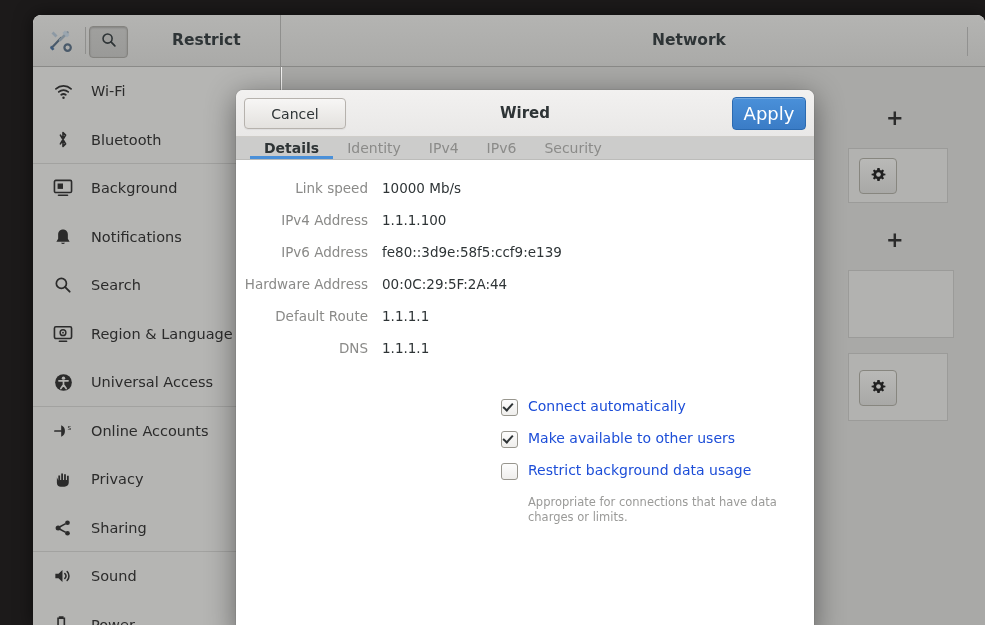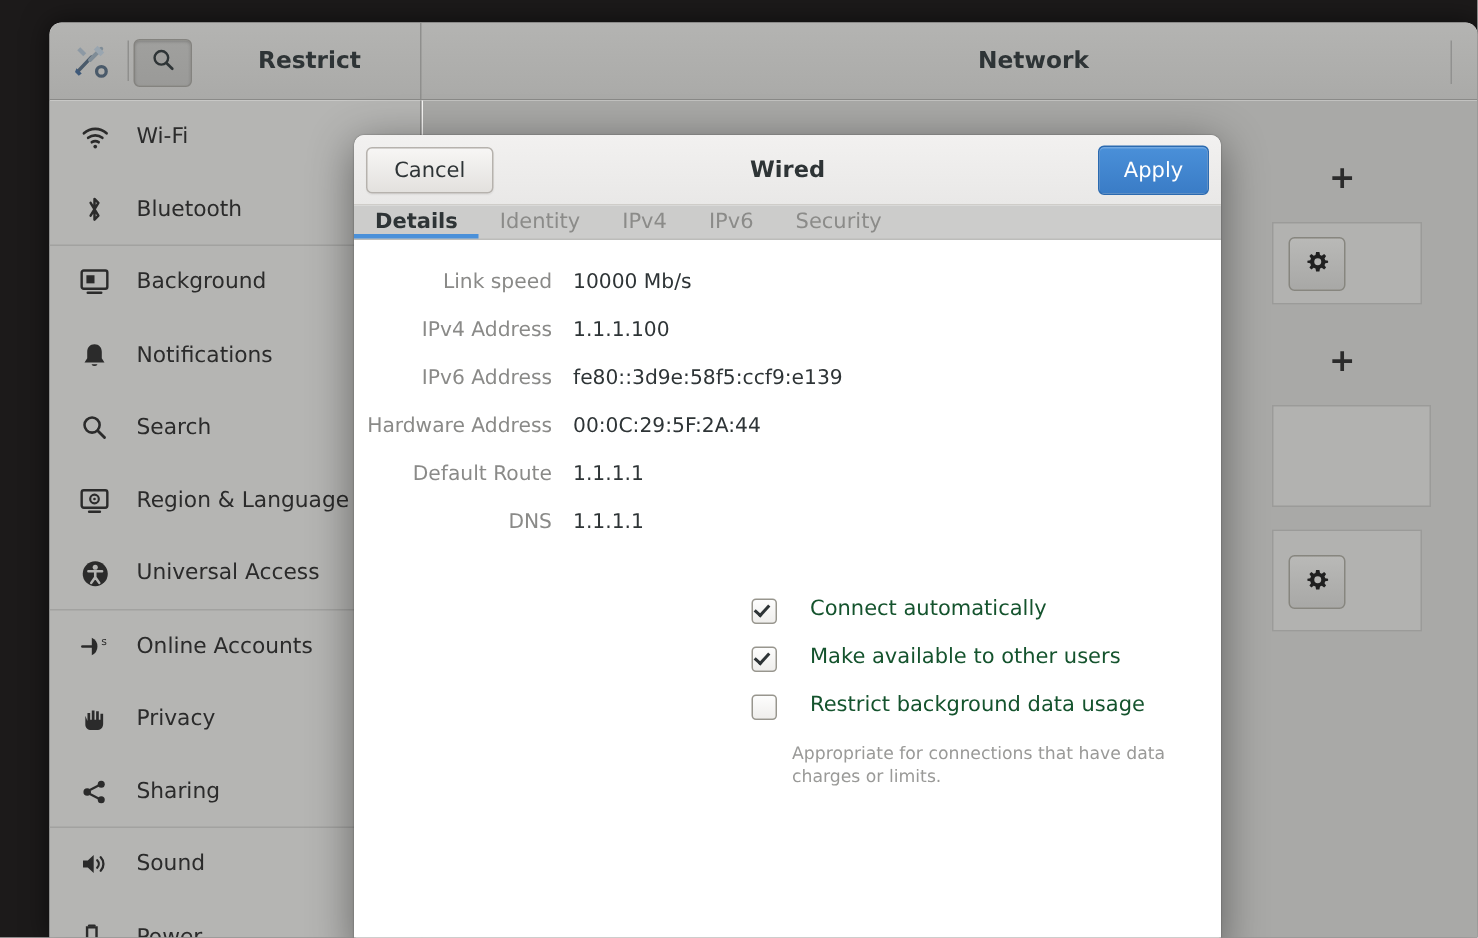--- a/index.html
+++ b/index.html
@@ -221,55 +221,56 @@
     line-height: 46px;
     text-align: center;
     font-size: 15px;
     font-weight: bold;
     color: #2e3436;
   }
   .btn-cancel {
     position: absolute;
     left: 8px;
     top: 8px;
-    width: 85px;
+    width: 102px;
     height: 31px;
     border: 1px solid #b6b2ad;
     border-radius: 4px;
     background: linear-gradient(to bottom, #f7f6f5 0%, #e3e1de 100%);
     font-size: 14px;
     color: #2e3436;
     font-family: inherit;
     cursor: pointer;
     box-shadow: 0 1px 1px rgba(0,0,0,0.05);
   }
   .btn-apply {
     position: absolute;
     right: 8px;
     top: 7px;
     width: 74px;
     height: 33px;
     border: 1px solid #2b6ab0;
     border-radius: 4px;
     background: linear-gradient(to bottom, #4a90d9 0%, #3a7cc6 100%);
-    font-size: 14px;
+    font-size: 18px;
     color: #ffffff;
     font-family: inherit;
     cursor: pointer;
     box-shadow: inset 0 1px 0 rgba(255,255,255,0.22);
     margin-left: 44px;
   }
 
   .dlg-tabs {
     position: relative;
     height: 23px;
     background: #cccccb;
     border-bottom: 1px solid #bcbcba;
     display: flex;
     align-items: stretch;
+    padding-left: 14px;
     box-sizing: border-box;
   }
   .tab {
     position: relative;
     display: flex;
     align-items: center;
     padding: 0 14px;
     font-size: 14px;
     color: #8b8b89;
     cursor: pointer;
@@ -342,23 +343,22 @@
     left: 3px;
     top: 1px;
     width: 4px;
     height: 8px;
     border: solid #2e3436;
     border-width: 0 2px 2px 0;
     transform: rotate(42deg);
   }
   .check-label {
     font-size: 14px;
-    color: #14532d;
+    color: #1d4ed8;
     line-height: 20px;
-    margin-left: 12px;
   }
   .check-sub {
     font-size: 11.5px;
     color: #9a9a98;
     line-height: 15px;
     margin-top: 15px;
   }
 </style>
 </head>
 <body>

